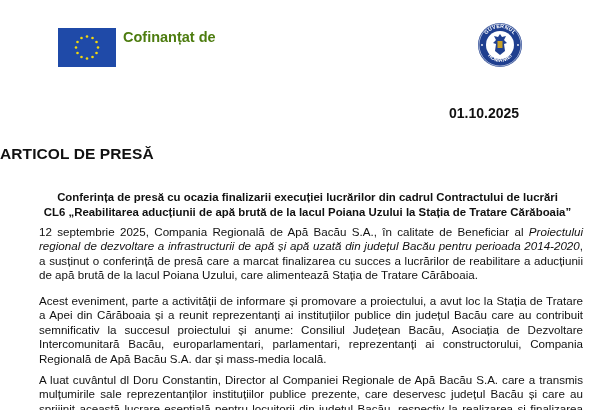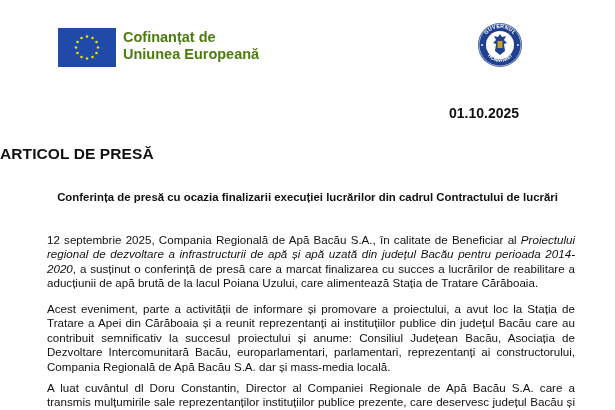--- a/index.html
+++ b/index.html
@@ -8,21 +8,21 @@
   .eu-flag svg { display: block; }
   .eu-title { position: absolute; left: 123px; top: 29px; color: #4d7c0f; font-weight: bold; font-size: 14.5px; line-height: 17px; }
   .gov-emblem { position: absolute; left: 477px; top: 22px; width: 46px; height: 46px; }
   .date { position: absolute; left: 423px; top: 105px; width: 122px; text-align: center; font-weight: bold; font-size: 14px; }
   .article-title { position: absolute; left: 0; top: 145px; width: 527px; text-align: left; font-weight: bold; font-size: 15.5px; letter-spacing: 0.1px; }
   .subtitle { position: absolute; left: 10px; top: 174px; width: 595px; text-align: center; font-weight: bold; font-size: 11.4px; line-height: 14.5px; margin-top: 16px; }
   .body-text { position: absolute; left: 37px; width: 548px; font-size: 11.6px; line-height: 14.4px; text-align: justify; }
   .p1 { top: 223px; }
   .p2 { top: 292px; }
   .p3 { top: 371px; }
-  .body-text p { margin: 10px; }
+  .body-text p { margin: 2px; }
   em { font-style: italic; }
 </style>
 </head>
 <body>
 
 <div class="eu-flag">
   <svg width="58" height="39" viewBox="0 0 58 39">
     <rect width="58" height="39" fill="#1f4aa8"></rect>
     <g fill="#f5d90a">
       <circle cx="29" cy="8.5" r="1.3"></circle>
@@ -36,21 +36,20 @@
       <circle cx="19.5" cy="25" r="1.3"></circle>
       <circle cx="18" cy="19.5" r="1.3"></circle>
       <circle cx="19.5" cy="14" r="1.3"></circle>
       <circle cx="23.5" cy="10" r="1.3"></circle>
     </g>
   </svg>
 </div>
 
 <div class="eu-title">
   <div>Cofinanțat de</div>
-  <div>Uniunea Europeană</div>
 </div>
 
 <div class="gov-emblem">
   <svg width="46" height="46" viewBox="0 0 46 46">
     <circle cx="23" cy="23" r="22" fill="#1f3f8f"></circle>
     <circle cx="23" cy="23" r="14" fill="#ffffff"></circle>
     <circle cx="23" cy="23" r="21" fill="none" stroke="#ffffff" stroke-width="0.6"></circle>
     <defs>
       <path id="topArc" d="M6,23 A17,17 0 0 1 40,23"></path>
       <path id="botArc" d="M8,25 A15,15 0 0 0 38,25"></path>
@@ -67,20 +66,21 @@
     <circle cx="41" cy="23" r="0.9" fill="#ffffff"></circle>
   </svg>
 </div>
 
 <div class="date">01.10.2025</div>
 
 <div class="article-title">ARTICOL DE PRESĂ</div>
 
 <div class="subtitle">
   <div>Conferința de presă cu ocazia finalizarii execuției lucrărilor din cadrul Contractului de lucrări</div>
+  <div>CL6 „Reabilitarea aducțiunii de apă brută de la lacul Poiana Uzului la Stația de Tratare Cărăboaia”</div>
 </div>
 
 <div class="body-text p1">
   <p><span>12 septembrie 2025, Compania Regională de Apă Bacău S.A., în calitate de Beneficiar al </span><em>Proiectului regional de dezvoltare a infrastructurii de apă și apă uzată din județul Bacău pentru perioada 2014-2020</em><span>, a susținut o conferință de presă care a marcat finalizarea cu succes a lucrărilor de reabilitare a aducțiunii de apă brută de la lacul Poiana Uzului, care alimentează Stația de Tratare Cărăboaia.</span></p>
 </div>
 
 <div class="body-text p2">
   <p>Acest eveniment, parte a activității de informare și promovare a proiectului, a avut loc la Stația de Tratare a Apei din Cărăboaia și a reunit reprezentanți ai instituțiilor publice din județul Bacău care au contribuit semnificativ la succesul proiectului și anume: Consiliul Județean Bacău, Asociația de Dezvoltare Intercomunitară Bacău, europarlamentari, parlamentari, reprezentanți ai constructorului, Compania Regională de Apă Bacău S.A. dar și mass-media locală.</p>
 </div>
 

